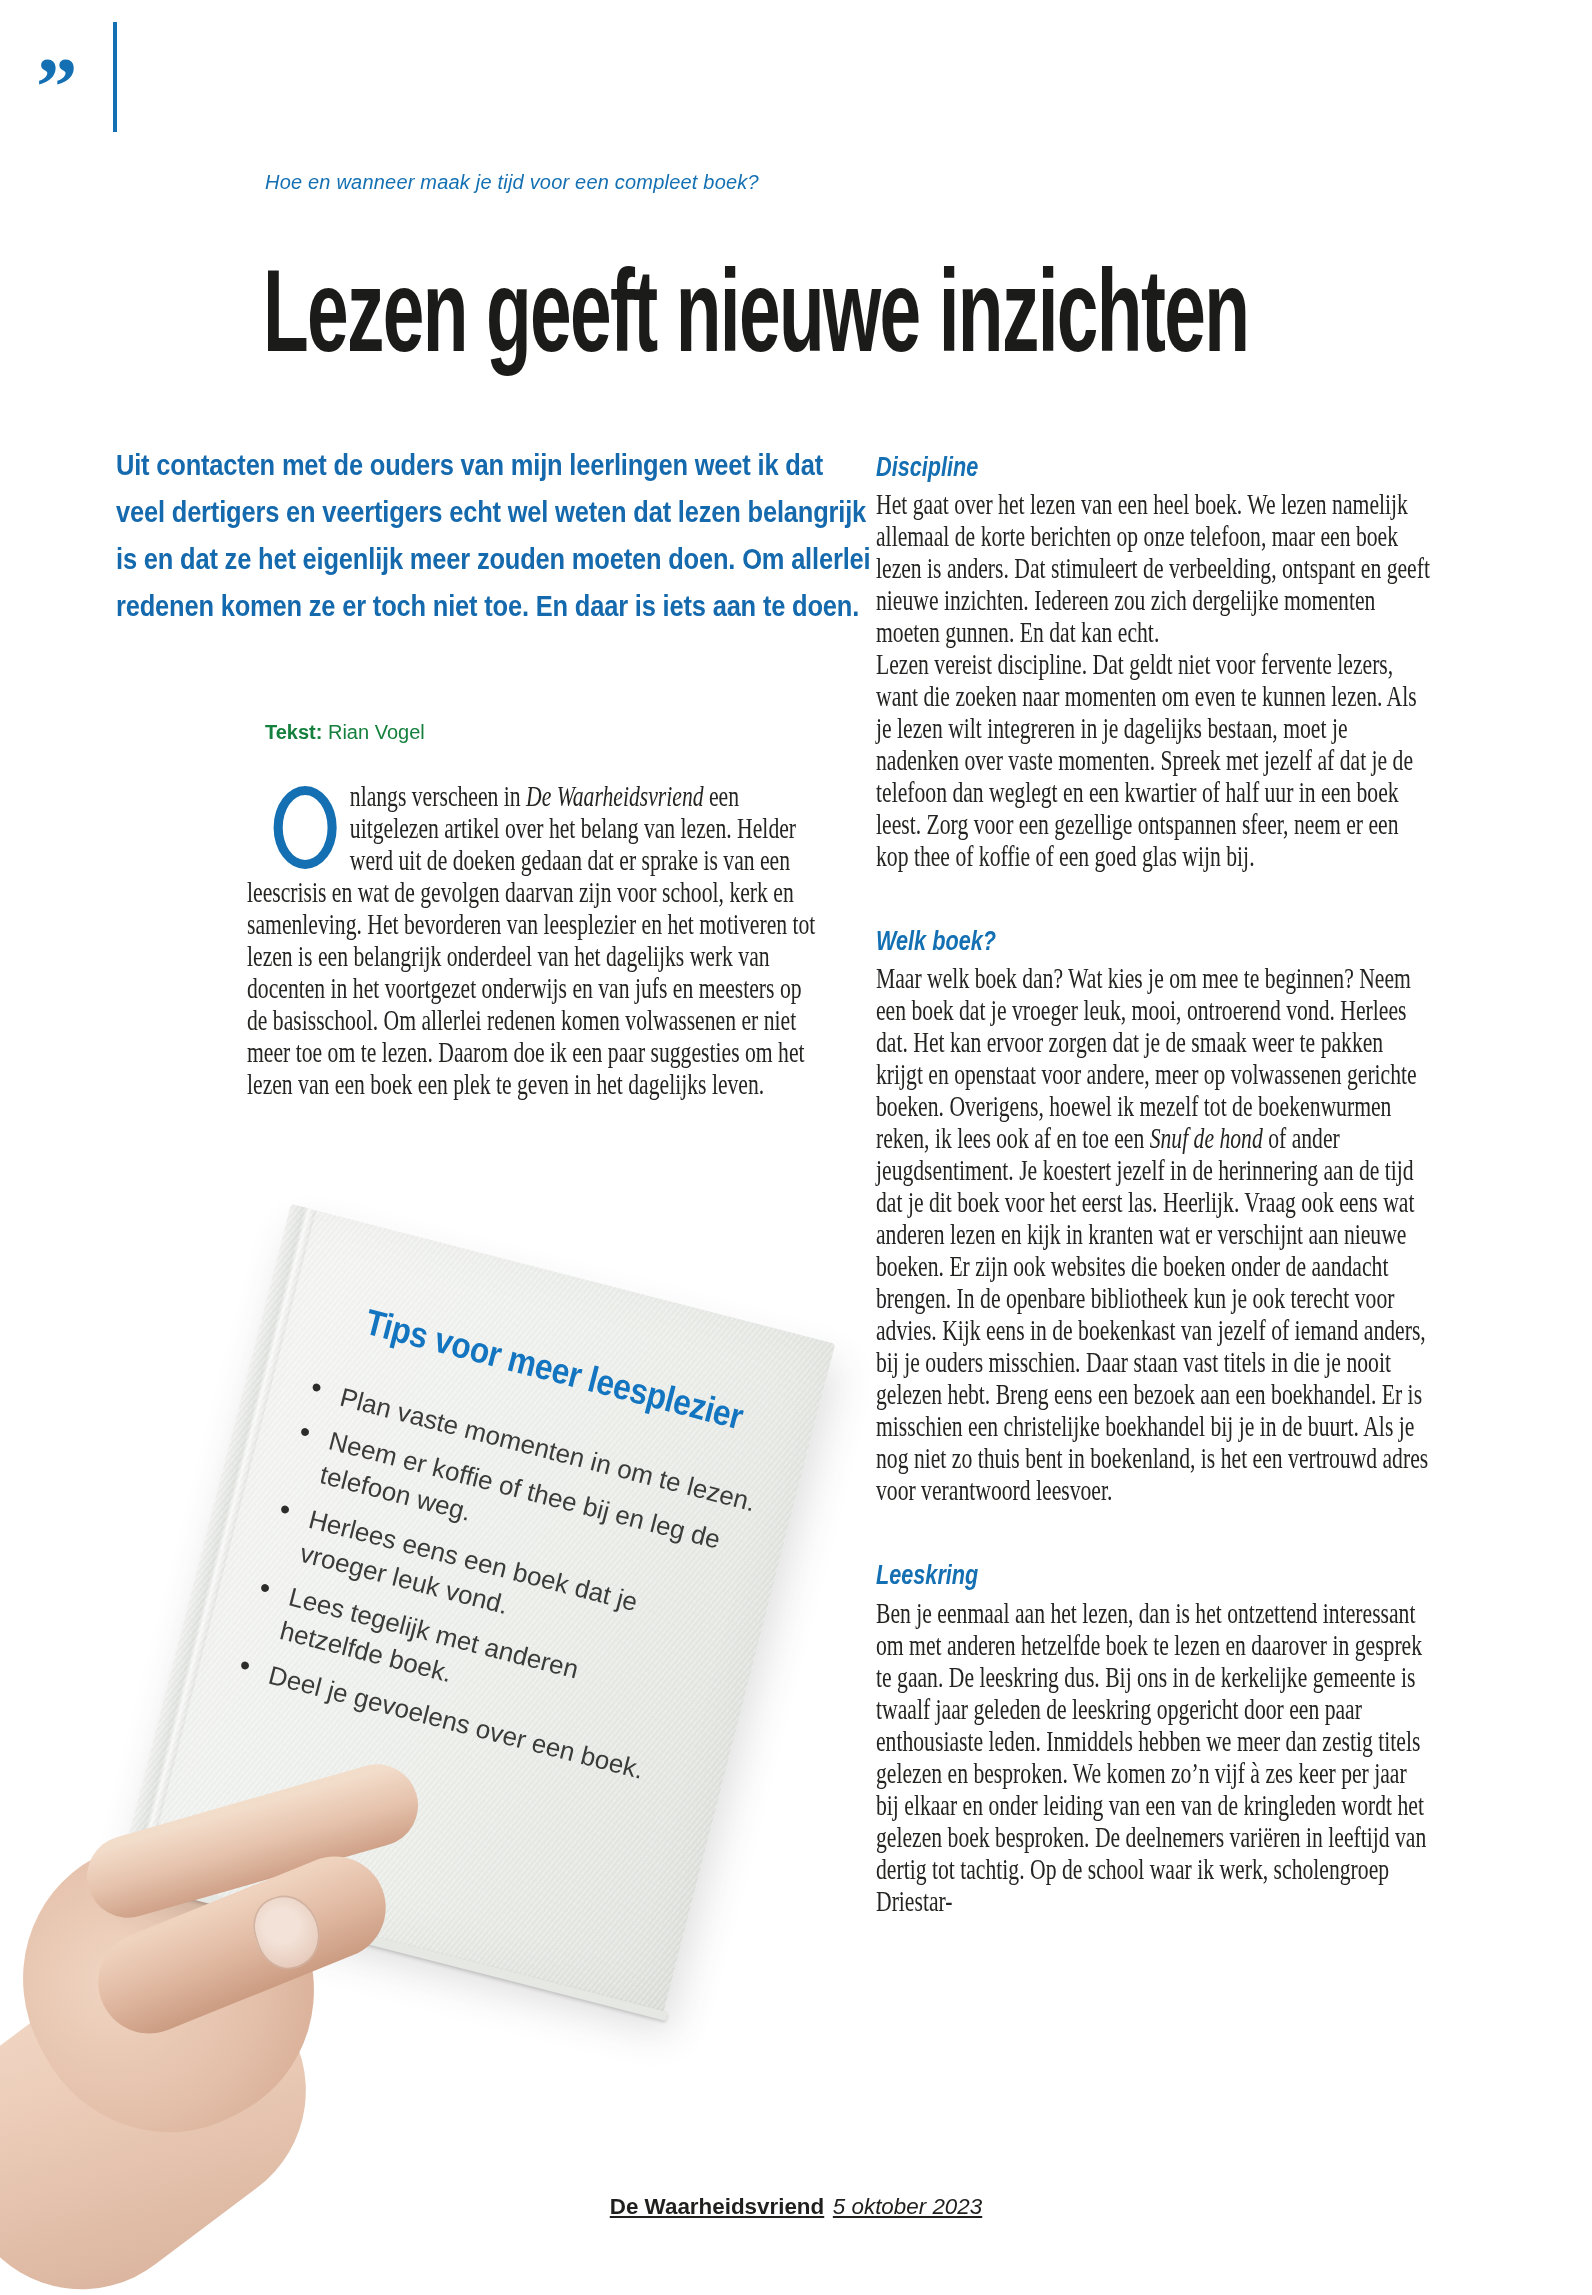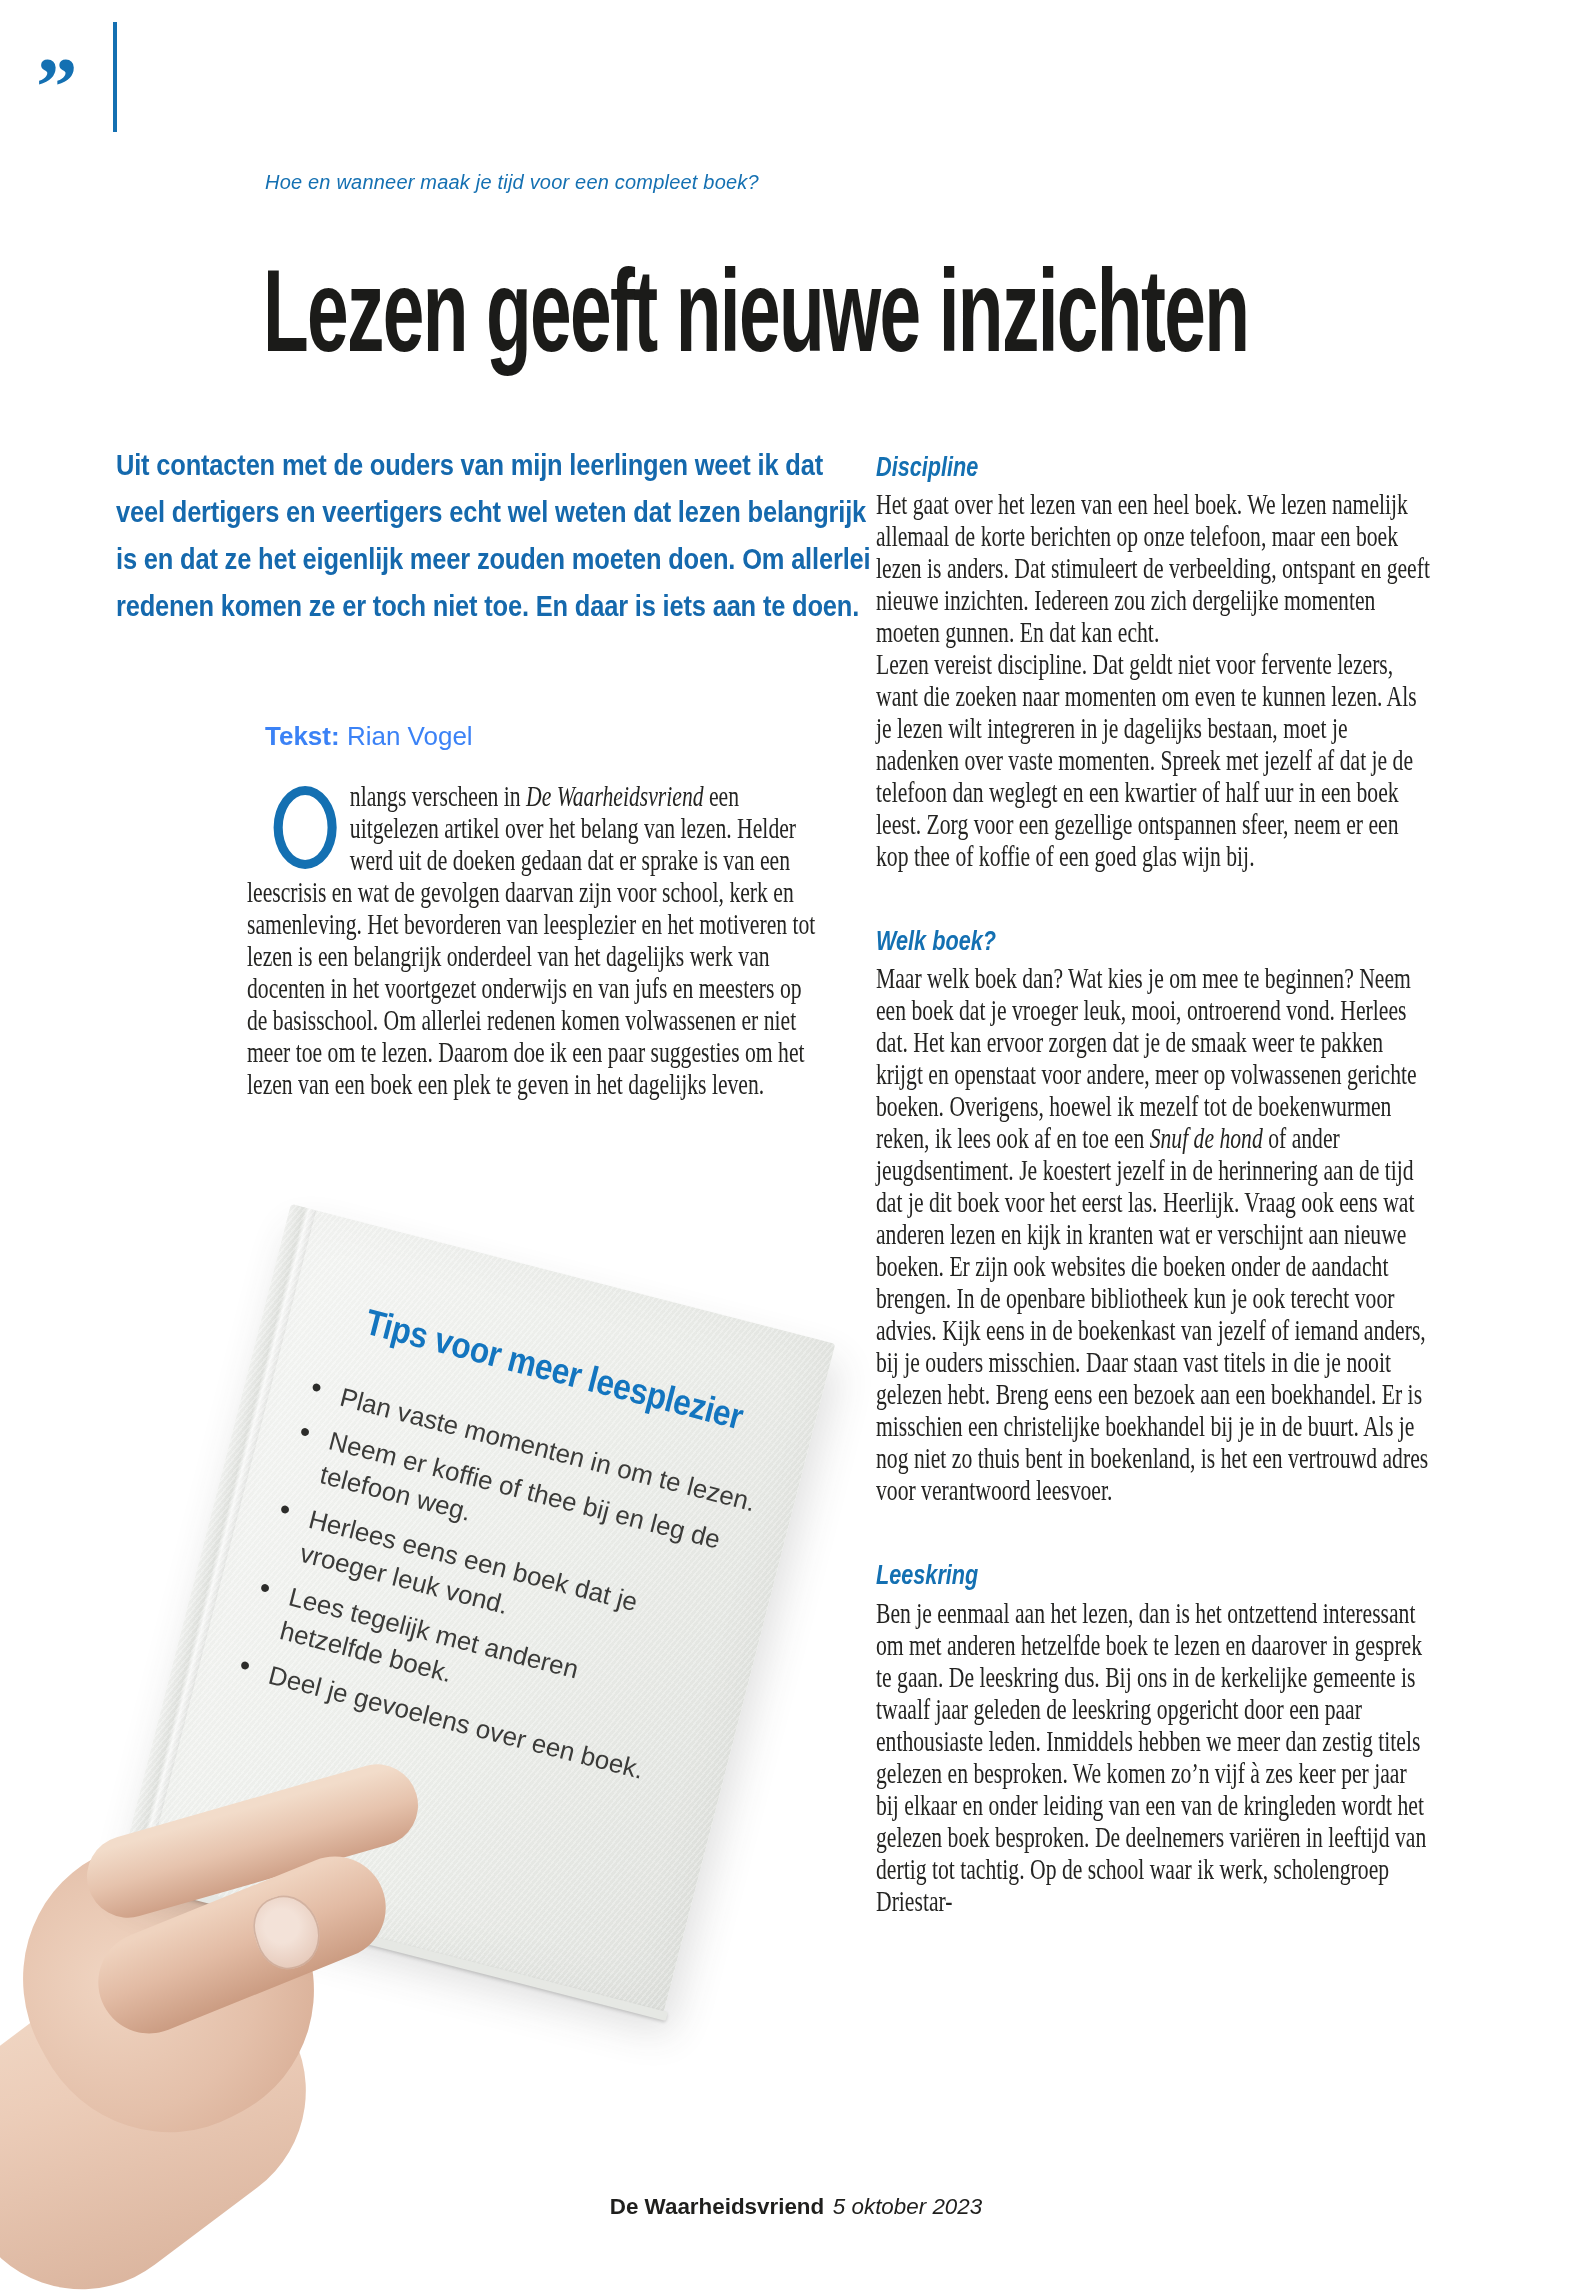--- a/index.html
+++ b/index.html
@@ -23,21 +23,21 @@
   .headline {
     position:absolute; left:263px; top:252px; font-weight:bold; font-size:117px;
     line-height:1; letter-spacing:-2.6px; color:#1b1b19; white-space:nowrap;
     transform:scaleX(0.64); transform-origin:left top;
   }
   .intro {
     position:absolute; left:116px; top:442px; width:863px;
     transform:scaleX(0.878); transform-origin:left top;
     font-weight:bold; font-size:29px; line-height:47px; color:#1569ad; letter-spacing:-0.2px;
   }
-  .byline { position:absolute; left:265px; top:721px; font-size:26px; color:#3b82f6; }
+  .byline { position:absolute; left:265px; top:721px; font-size:20px; color:#15803d; }
   .byline .lbl { font-weight:bold; }
 
   
   .serifcol {
     font-family:"Liberation Serif", serif; font-size:28.5px; line-height:32px;
     color:#242422; transform:scaleX(0.76); transform-origin:left top;
   }
   .body-left { position:absolute; left:247px; top:781px; width:749px; }
   .drop-cap {
     float:left; width:83px; height:83px; margin:5.2px 17.3px 0 35px;
@@ -116,21 +116,21 @@
     border-radius:46% 54% 52% 48%;
     background:radial-gradient(circle at 45% 40%, #f3e2d8 30%, #e4c6b6 85%);
     box-shadow:inset 0 0 0 1.7px rgba(190,150,128,0.55);
     z-index:5;
   }
 
   
   .page-num { position:absolute; left:76px; top:2192px; font-weight:bold; font-size:22.4px; color:#1f1f1d; }
   .footer-center {
     position:absolute; left:0; top:2194px; width:1592px; text-align:center;
-    font-size:22.4px; color:#1f1f1d;
+    font-size:22.4px; color:#1f1f1d;text-decoration:underline;
   }
   .footer-center .mag { font-weight:bold; }
   .footer-center .date { font-style:italic; margin-left:8.6px; }
 </style>
 </head>
 <body>
 
 <div class="page">
 
   <div class="quote-mark">”</div>

